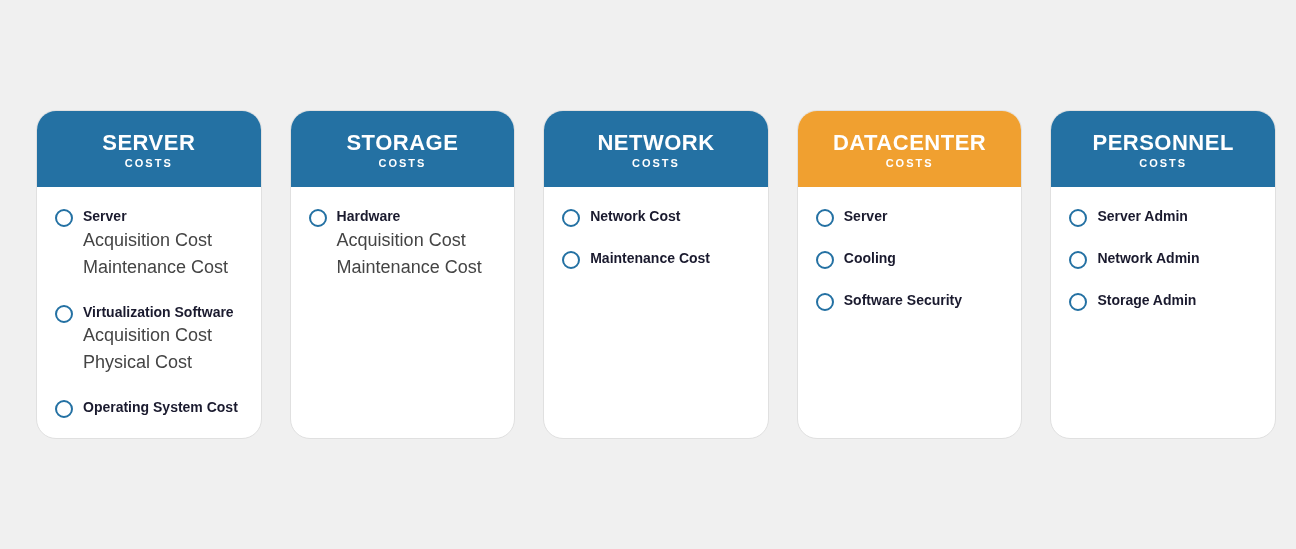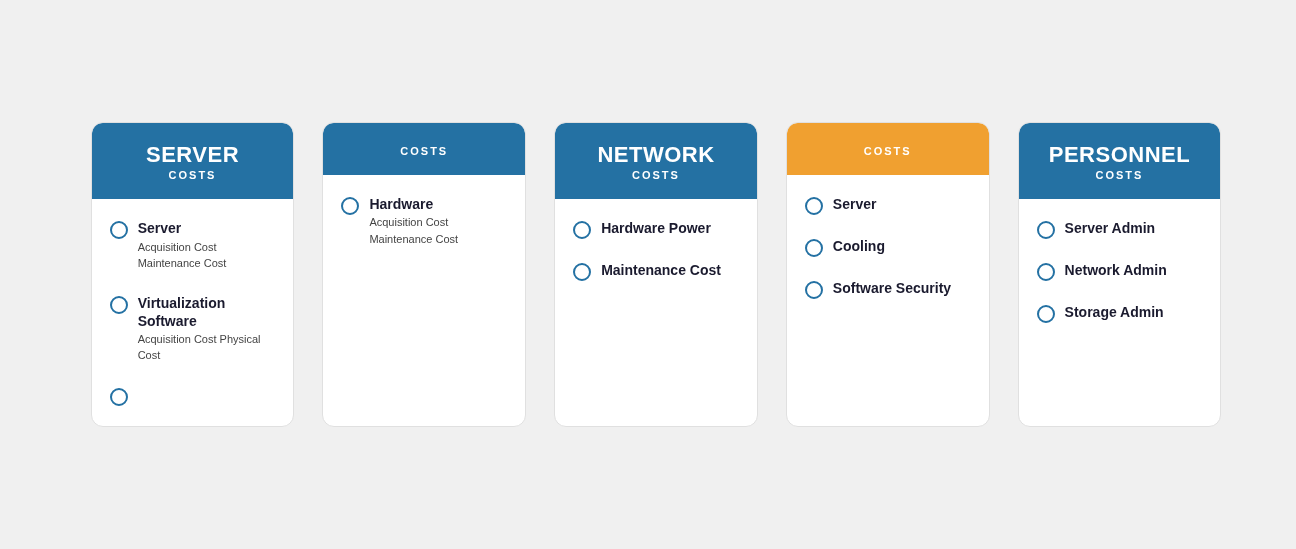--- a/index.html
+++ b/index.html
@@ -13,21 +13,21 @@
     }
     .container {
       display: flex;
       gap: 12px;
       padding: 20px;
       background: #f0f0f0;
       max-width: 1296px;
     }
     .card {
       background: #ffffff;
-      border-radius: 12px;
+      border-radius: 20px;
       overflow: hidden;
       flex: 1;
       min-width: 0;
       border: 1px solid #e0e0e0;
       display: flex;
       flex-direction: column;
       margin-left: 16px;
     }
     .card-header {
       padding: 20px 16px 18px;
@@ -78,21 +78,21 @@
       margin-right: 10px;
     }
     .item-content {}
     .item-title {
       font-size: 14px;
       font-weight: 700;
       color: #1a1a2e;
       line-height: 1.3;
     }
     .item-sub {
-      font-size: 11px;
+      font-size: 18px;
       color: #444;
       line-height: 1.5;
       margin-top: 1px;
     }
   </style>
 </head>
 <body>
 
 <div class="container">
 <div class="card">
@@ -112,25 +112,29 @@
         <div class="list-item">
           <div class="circle-icon"></div>
           <div class="item-content">
             <div class="item-title">Virtualization Software</div>
             <div class="item-sub">Acquisition Cost
 Physical Cost</div>
           </div>
         </div>
         <div class="list-item">
           <div class="circle-icon"></div>
-        </div>
-      </div>
-    </div>
-    <div class="card">
-      <div class="card-header blue">
+          <div class="item-content">
+            <div class="item-title">Operating System Cost</div>
+          </div>
+        </div>
+      </div>
+    </div>
+    <div class="card">
+      <div class="card-header blue">
+        <div class="title">STORAGE</div>
         <div class="subtitle">COSTS</div>
       </div>
       <div class="card-body">
         <div class="list-item">
           <div class="circle-icon"></div>
           <div class="item-content">
             <div class="item-title">Hardware</div>
             <div class="item-sub">Acquisition Cost
 Maintenance Cost</div>
           </div>
@@ -139,33 +143,34 @@
     </div>
     <div class="card">
       <div class="card-header blue">
         <div class="title">NETWORK</div>
         <div class="subtitle">COSTS</div>
       </div>
       <div class="card-body">
         <div class="list-item">
           <div class="circle-icon"></div>
           <div class="item-content">
-            <div class="item-title">Hardware Power</div>
+            <div class="item-title">Network Cost</div>
           </div>
         </div>
         <div class="list-item">
           <div class="circle-icon"></div>
           <div class="item-content">
             <div class="item-title">Maintenance Cost</div>
           </div>
         </div>
       </div>
     </div>
     <div class="card">
       <div class="card-header orange">
+        <div class="title">DATACENTER</div>
         <div class="subtitle">COSTS</div>
       </div>
       <div class="card-body">
         <div class="list-item">
           <div class="circle-icon"></div>
           <div class="item-content">
             <div class="item-title">Server</div>
           </div>
         </div>
         <div class="list-item">

